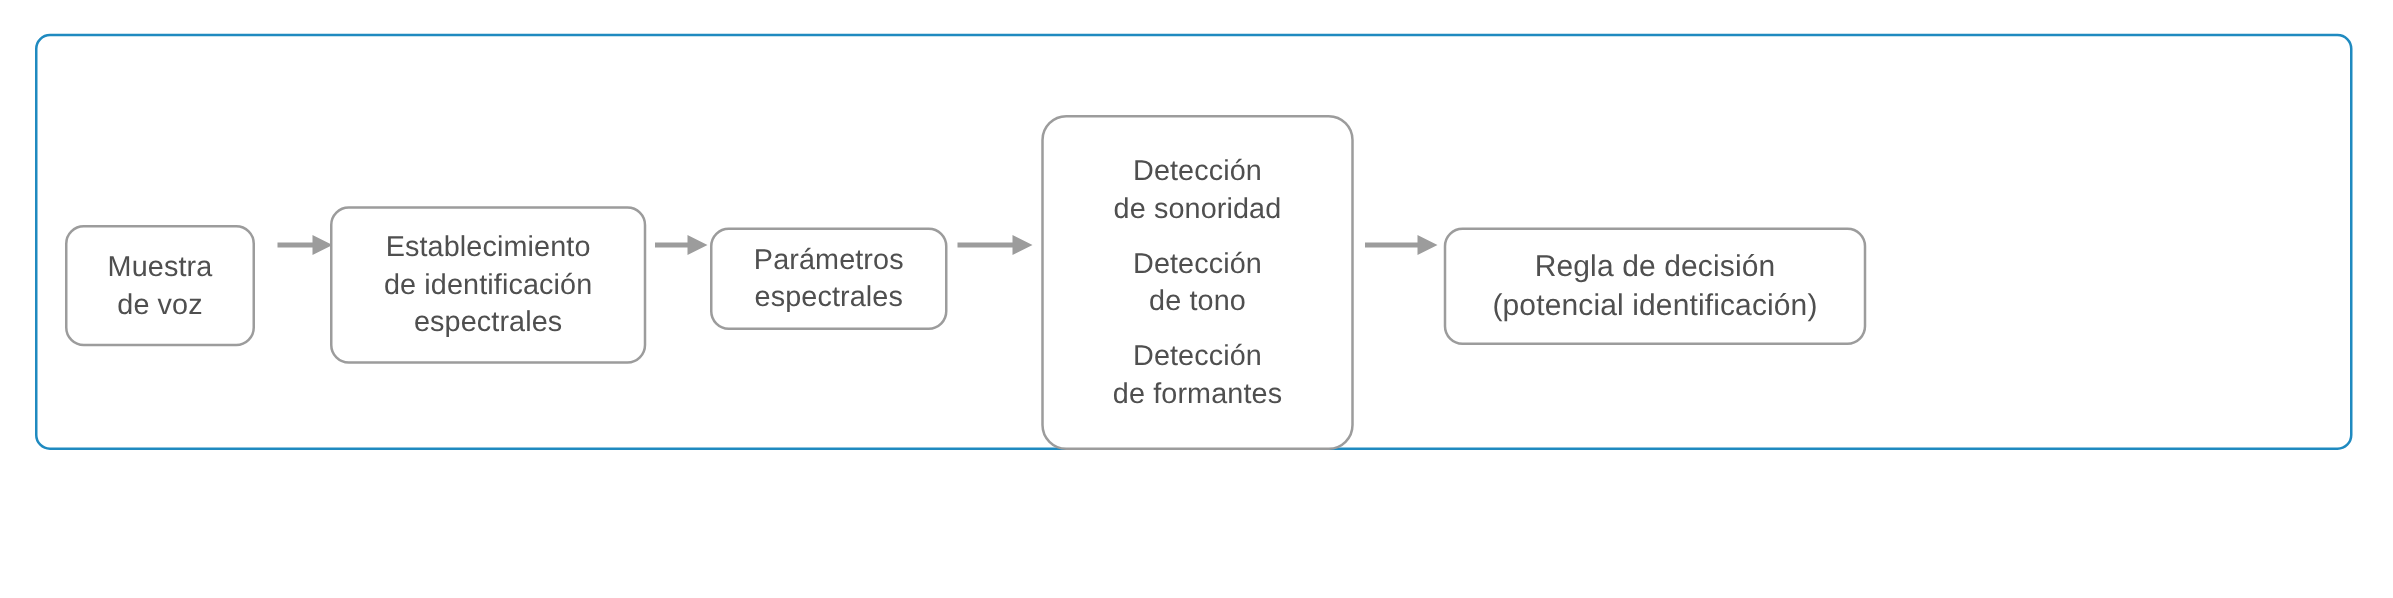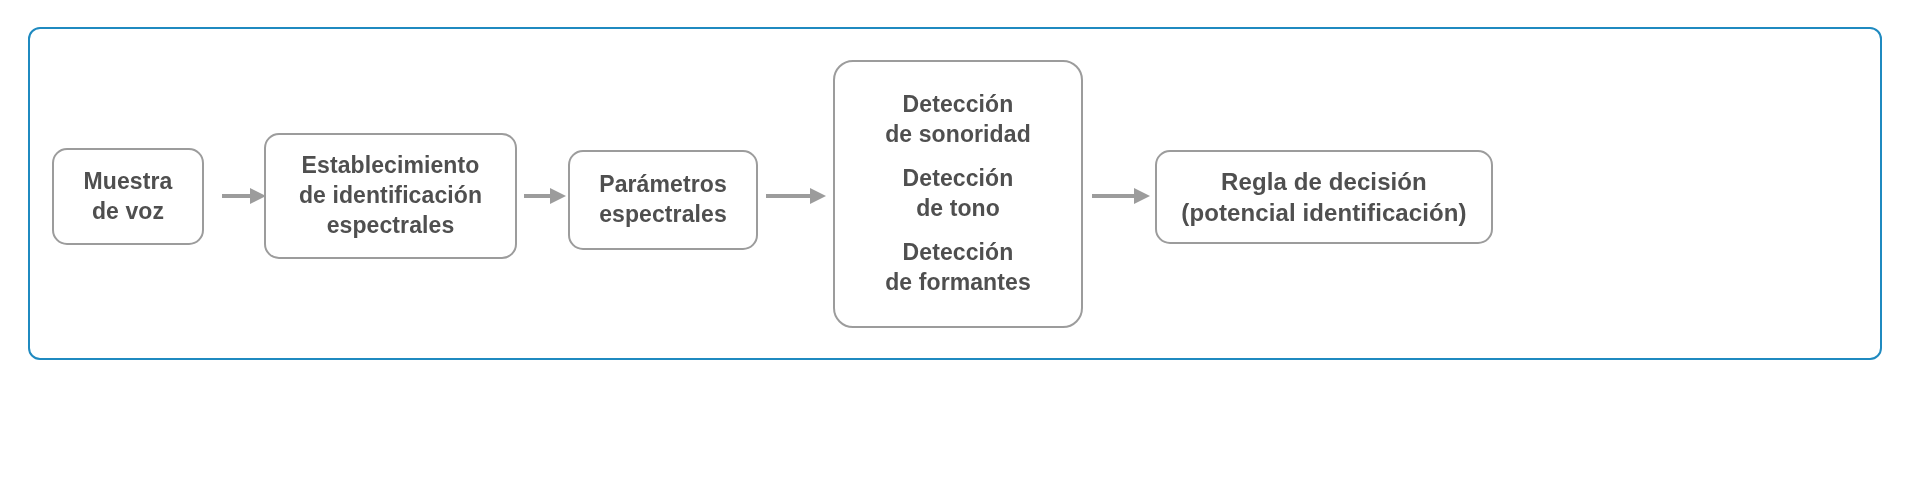--- a/index.html
+++ b/index.html
@@ -25,30 +25,31 @@
     position:absolute;
     box-sizing:border-box;
     border:2.2px solid #9c9c9c;
     border-radius:15px;
     background:#ffffff;
     display:flex;
     align-items:center;
     justify-content:center;
     text-align:center;
     color:#4f4f4f;
-    font-weight:bold;
+    font-weight:normal;
     line-height:1.30;
     letter-spacing:.1px;
+    margin-top:32px;
   }
   .node .lines{display:block;width:100%;padding:0 10px;box-sizing:border-box;white-space:pre-line;}
 
   
   #node-0{left:52px;  top:148px; width:152px; height:97px;  font-size:23px;}
   #node-1{left:264px; top:133px; width:253px; height:126px; font-size:23px;}
-  #node-2{left:568px; top:150px; width:190px; height:100px;  font-size:23px;}
+  #node-2{left:568px; top:150px; width:190px; height:82px;  font-size:23px;}
   #node-3{left:833px; top:60px;  width:250px; height:268px; font-size:23px; border-radius:20px;}
   #node-4{left:1155px;top:150px; width:338px; height:94px;  font-size:24px;}
 
   
   #node-3{flex-direction:column;justify-content:space-evenly;padding:14px 8px;}
   .sub-item{white-space:pre-line;width:100%;text-align:center;}
 
   
   .arrow{
     position:absolute;

